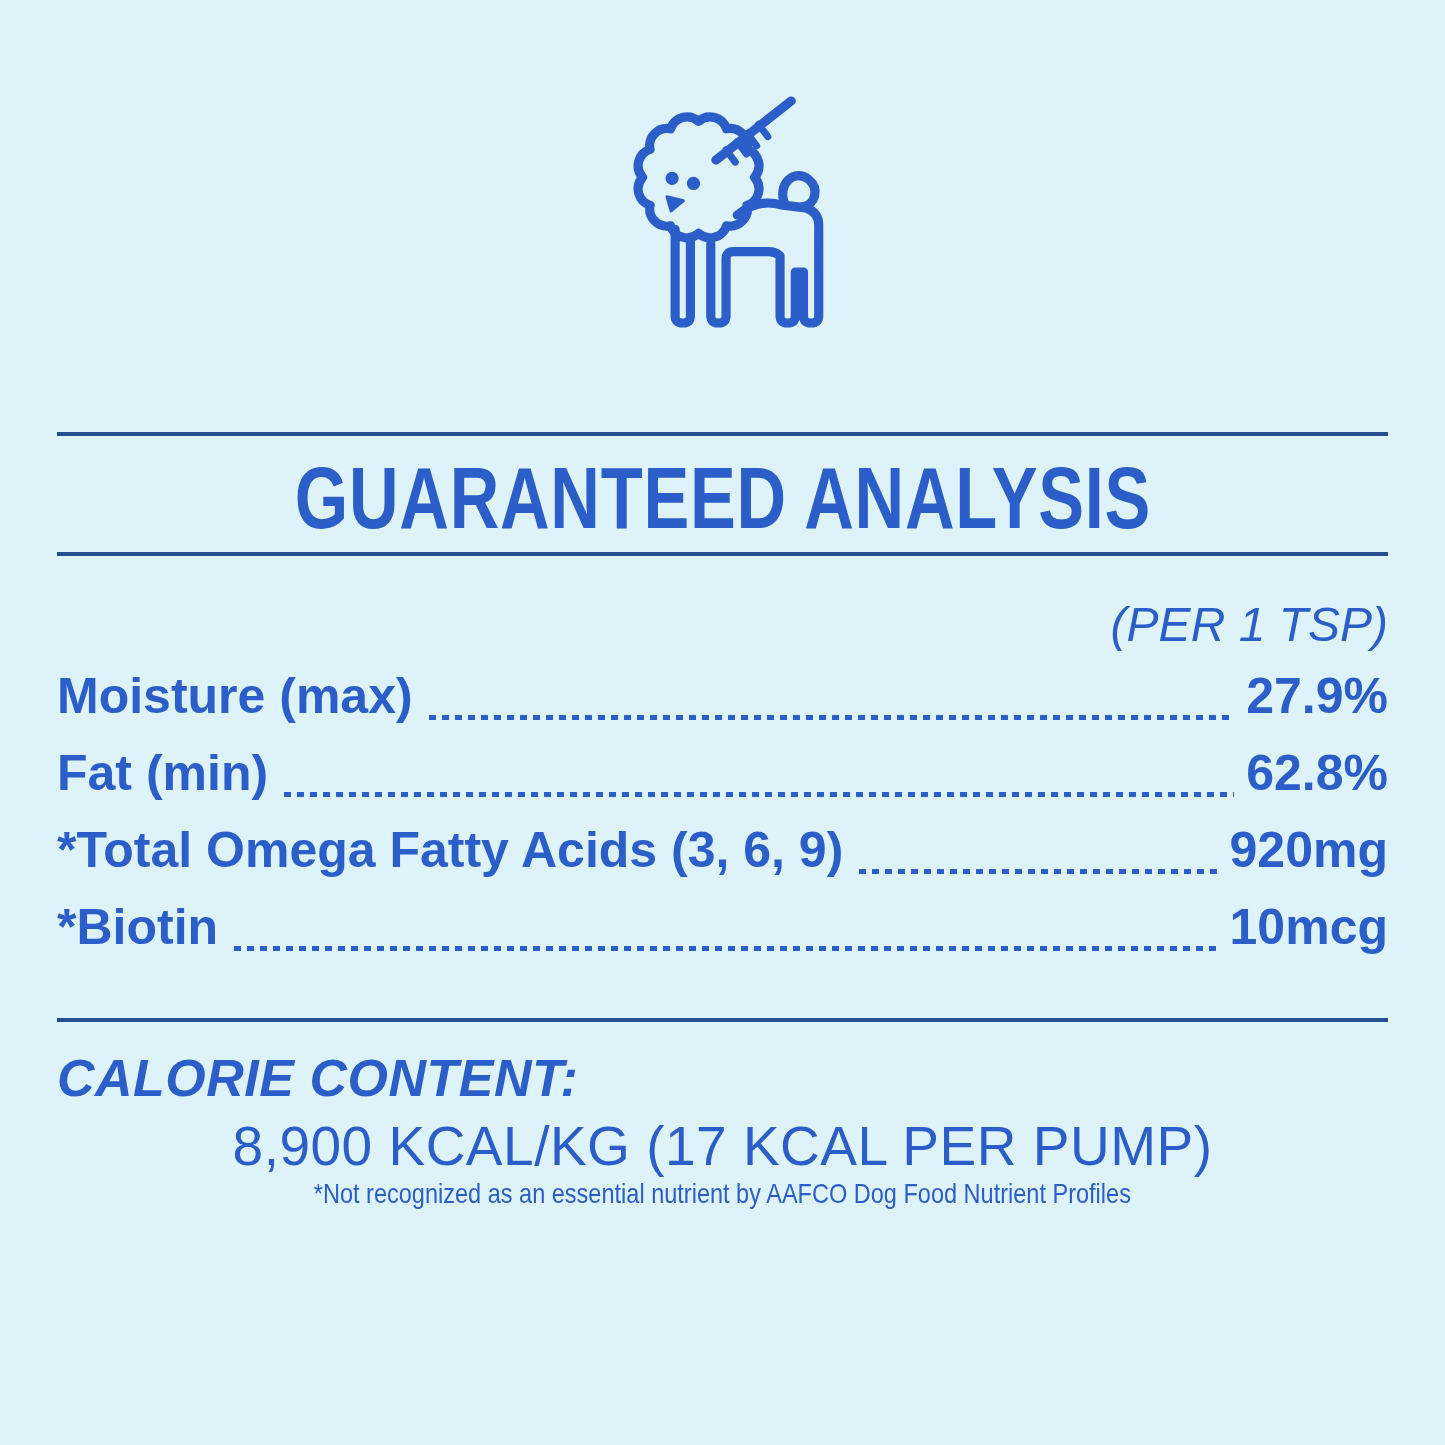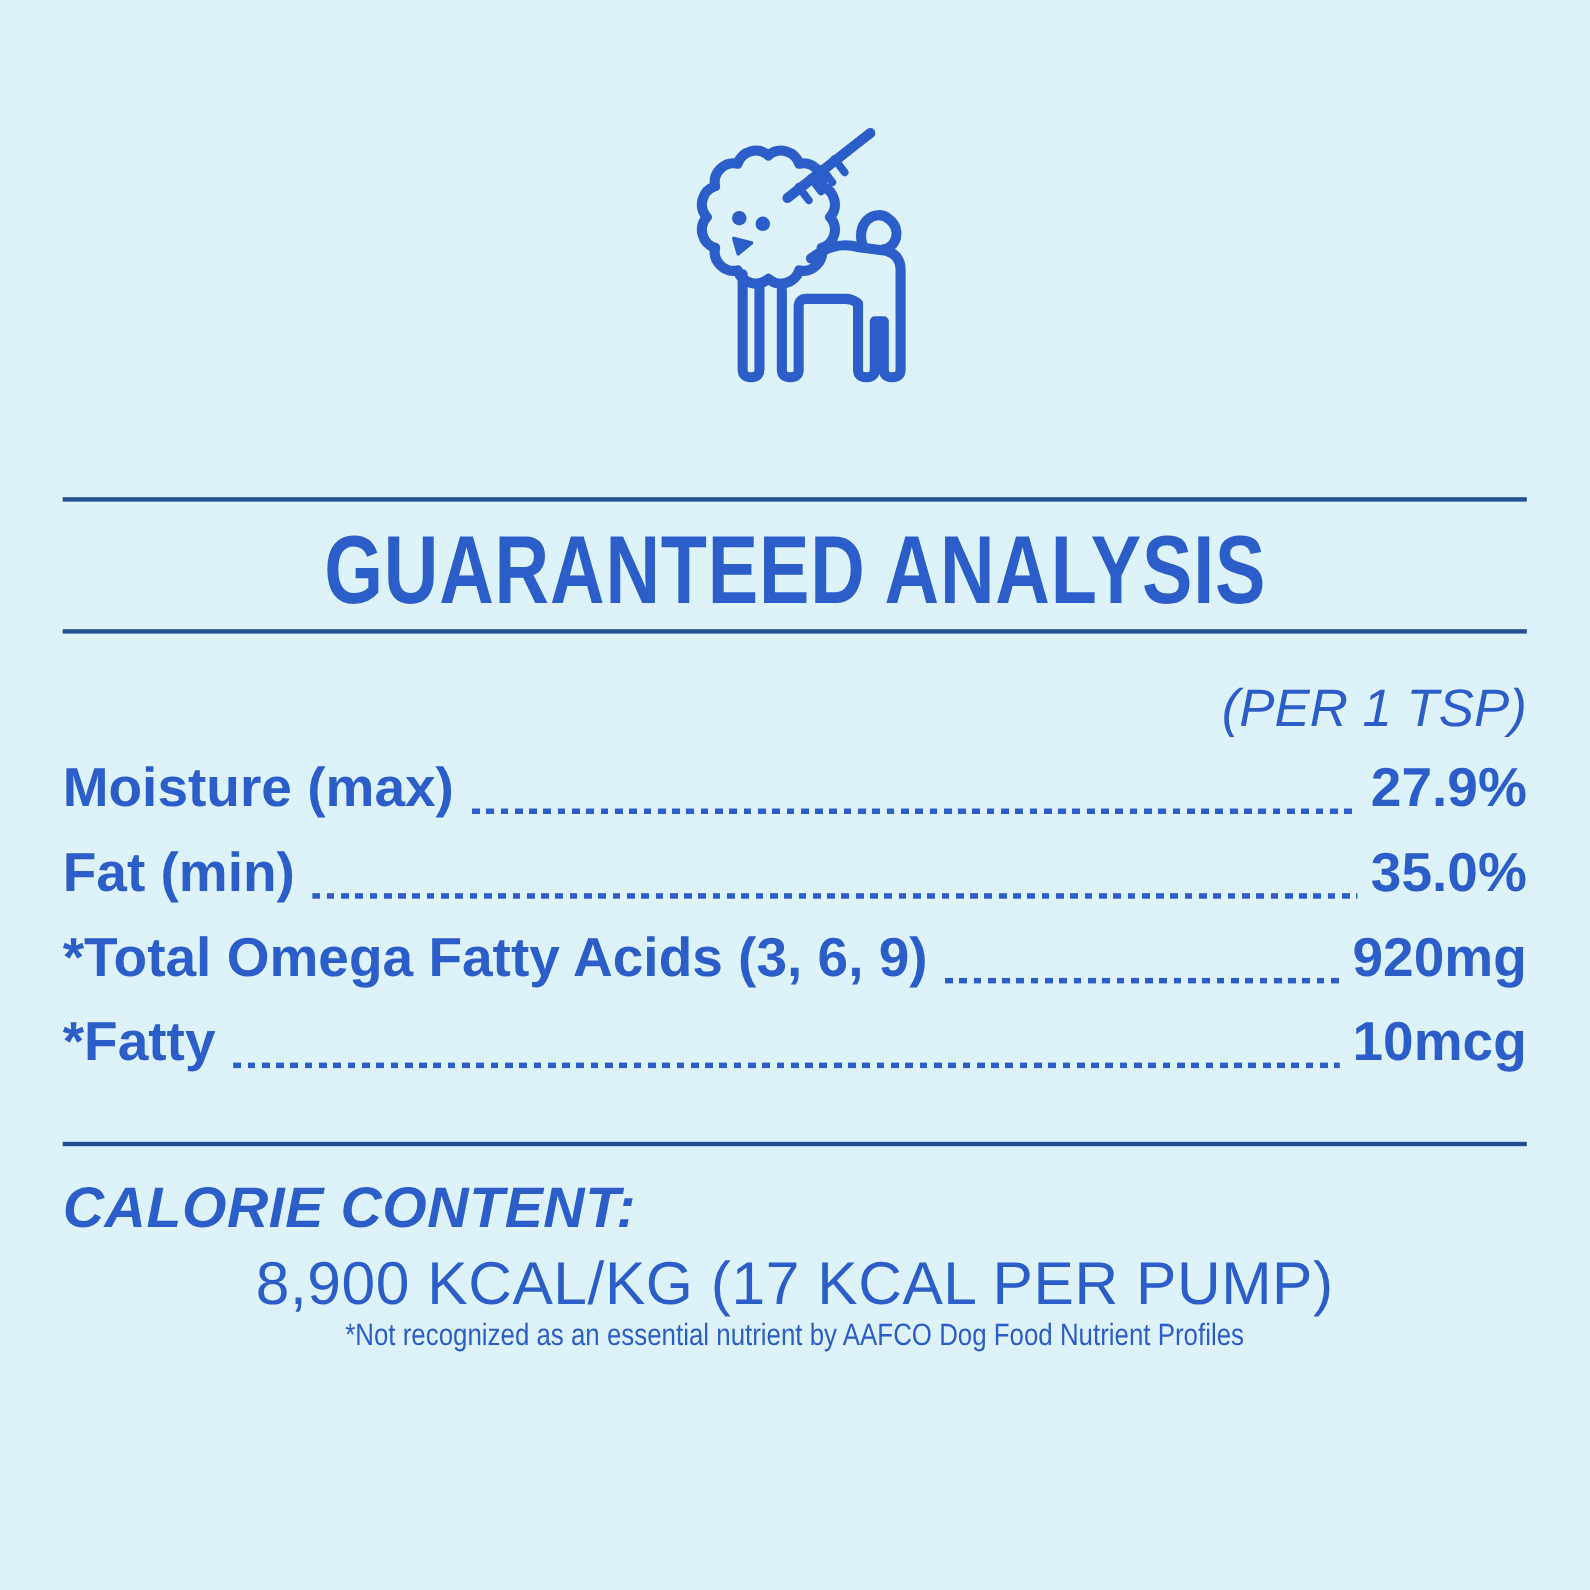--- a/index.html
+++ b/index.html
@@ -9,21 +9,20 @@
     color: #2b5ec9;
     font-family: "Liberation Sans", sans-serif;
     overflow: hidden;
   }
   .canvas {
     width: 1445px;
     height: 1043px;
     display: flex;
     flex-direction: column;
     padding: 0 57px;
-    margin-top: 20px;
   }
   
   .icon-wrap {
     margin: 90px auto 0 auto;
     width: 222px;
     height: 248px;
     flex: 0 0 auto;
   }
   .icon-wrap svg { width: 100%; height: 100%; display: block; }
   .dog-stroke {
@@ -178,29 +177,29 @@
 
   <div class="rows">
     <div class="row">
       <span class="label">Moisture (max)</span>
       <span class="leader"></span>
       <span class="value">27.9%</span>
     </div>
     <div class="row">
       <span class="label">Fat (min)</span>
       <span class="leader"></span>
-      <span class="value">35.0%</span>
+      <span class="value">62.8%</span>
     </div>
     <div class="row">
       <span class="label">*Total Omega Fatty Acids (3, 6, 9)</span>
       <span class="leader"></span>
       <span class="value">920mg</span>
     </div>
     <div class="row">
-      <span class="label">*Fatty</span>
+      <span class="label">*Biotin</span>
       <span class="leader"></span>
       <span class="value">10mcg</span>
     </div>
   </div>
 
   <hr class="rule rule-3">
 
   <div class="cal-title">CALORIE CONTENT:</div>
   <div class="cal-value">8,900 KCAL/KG (17 KCAL PER PUMP)</div>
 

